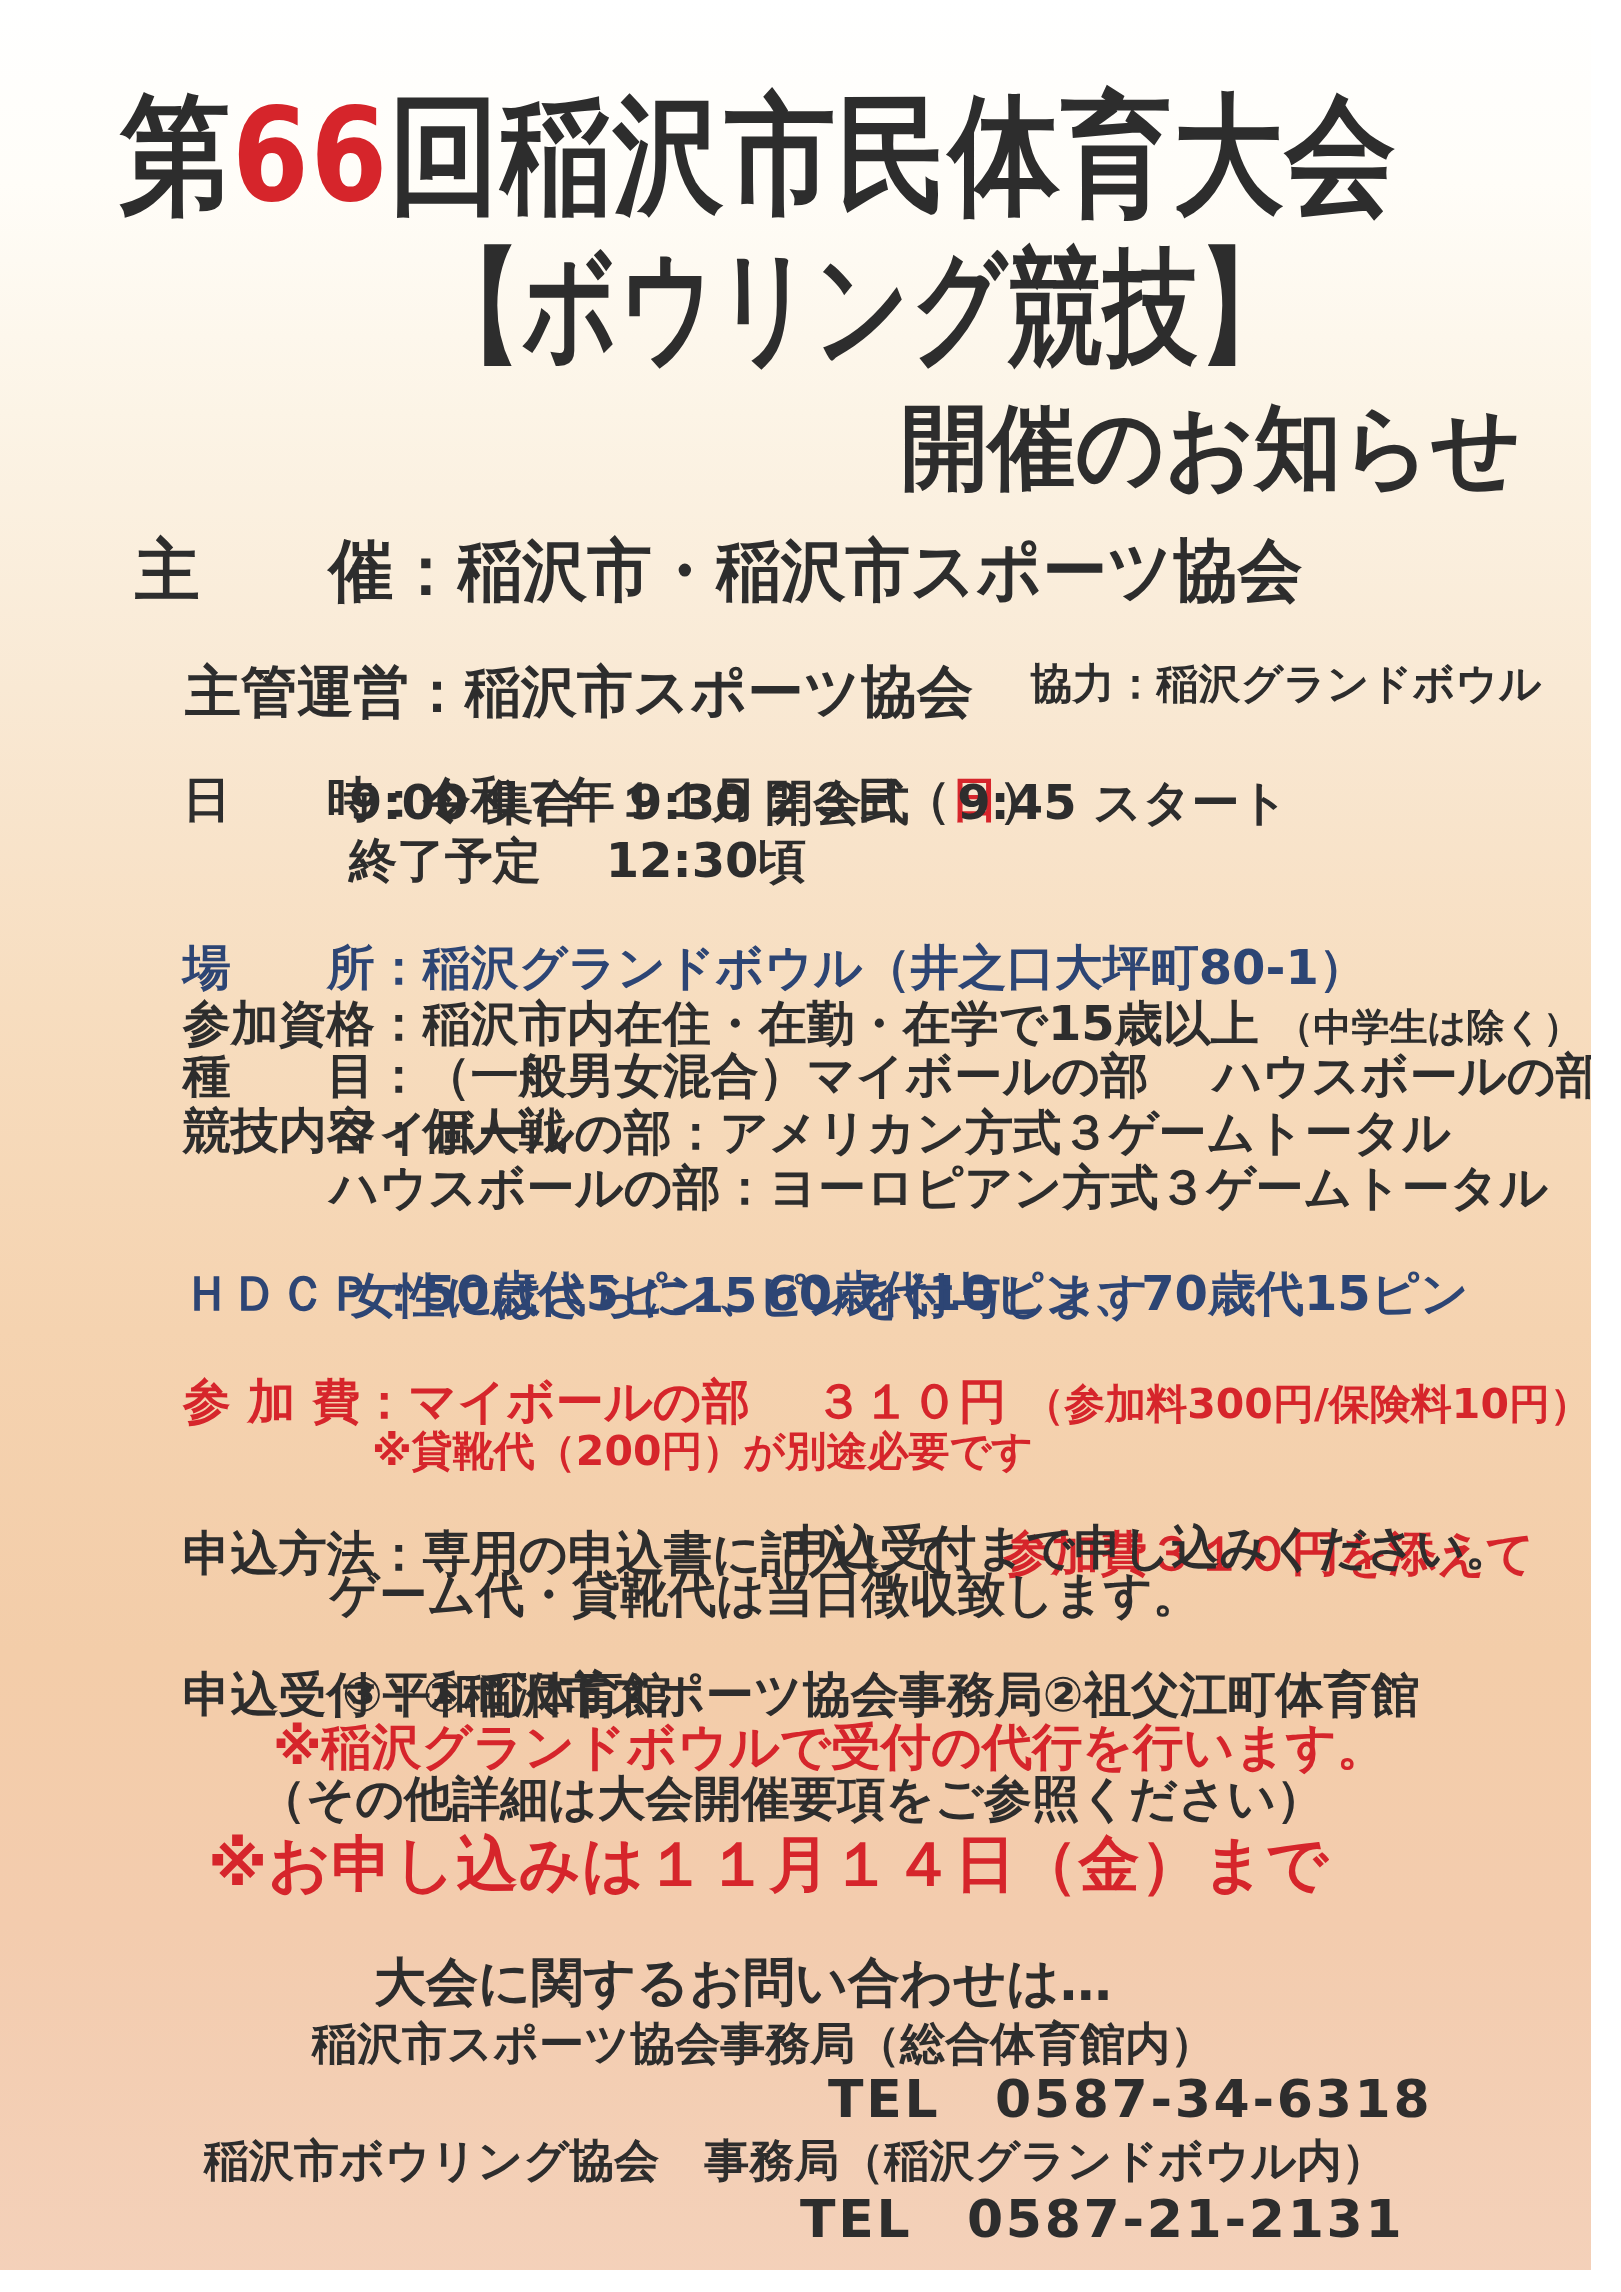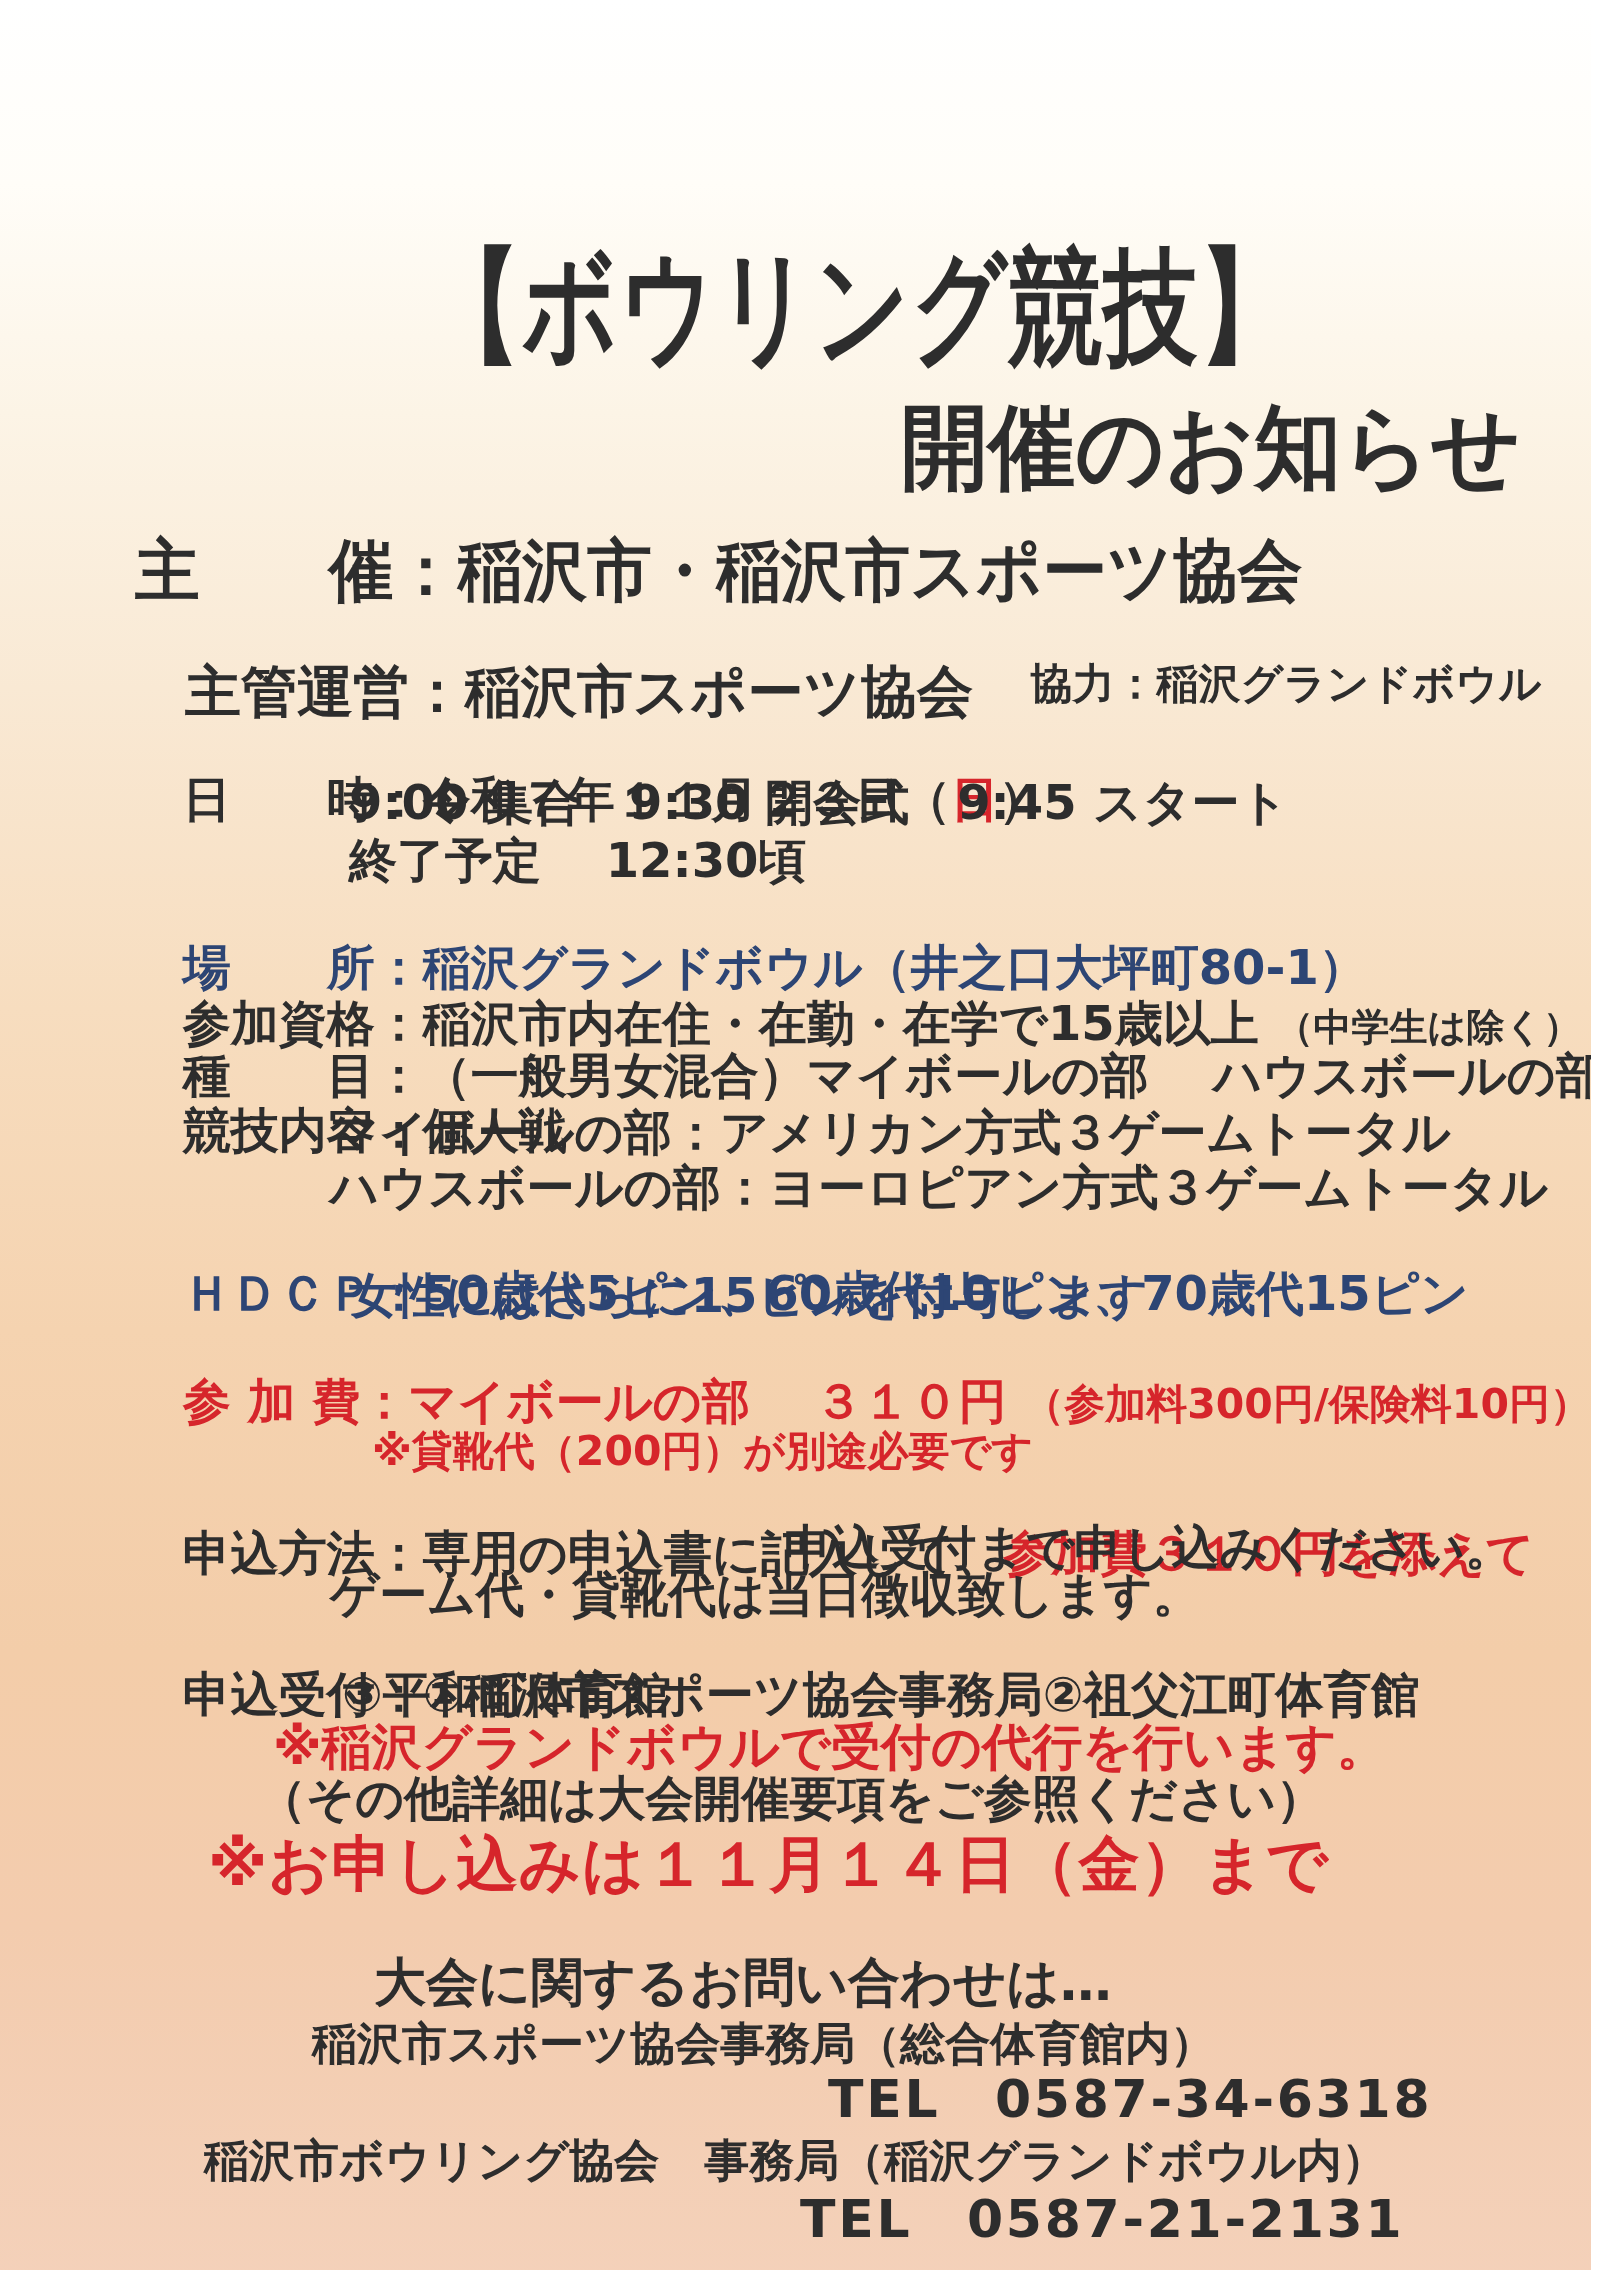--- a/index.html
+++ b/index.html
@@ -34,20 +34,23 @@
   .deadline{font-size:61px;letter-spacing:0.9px;}
   .contacth{font-size:52px;}
   .office{font-size:45px;}
   .tel{font-size:52px;letter-spacing:2.7px;}
 </style>
 </head>
 <body>
 
 <div class="page">
 
+  <div class="ln" style="left:100px;top:70px;">
+    <span class="condense t1"><span>第</span><span class="red">66</span><span>回稲沢市民体育大会</span></span>
+  </div>
   <div class="ln" style="left:407px;top:224px;">
     <span class="condense t2">【ボウリング競技】</span>
   </div>
   <div class="ln" style="right:100px;top:383px;">
     <span class="condense t3">開催のお知らせ</span>
   </div>
 
   <div class="ln" style="left:115px;top:519px;">
     <span class="condense host"><span>主　　催：</span><span>稲沢市・稲沢市スポーツ協会</span></span>
   </div>

